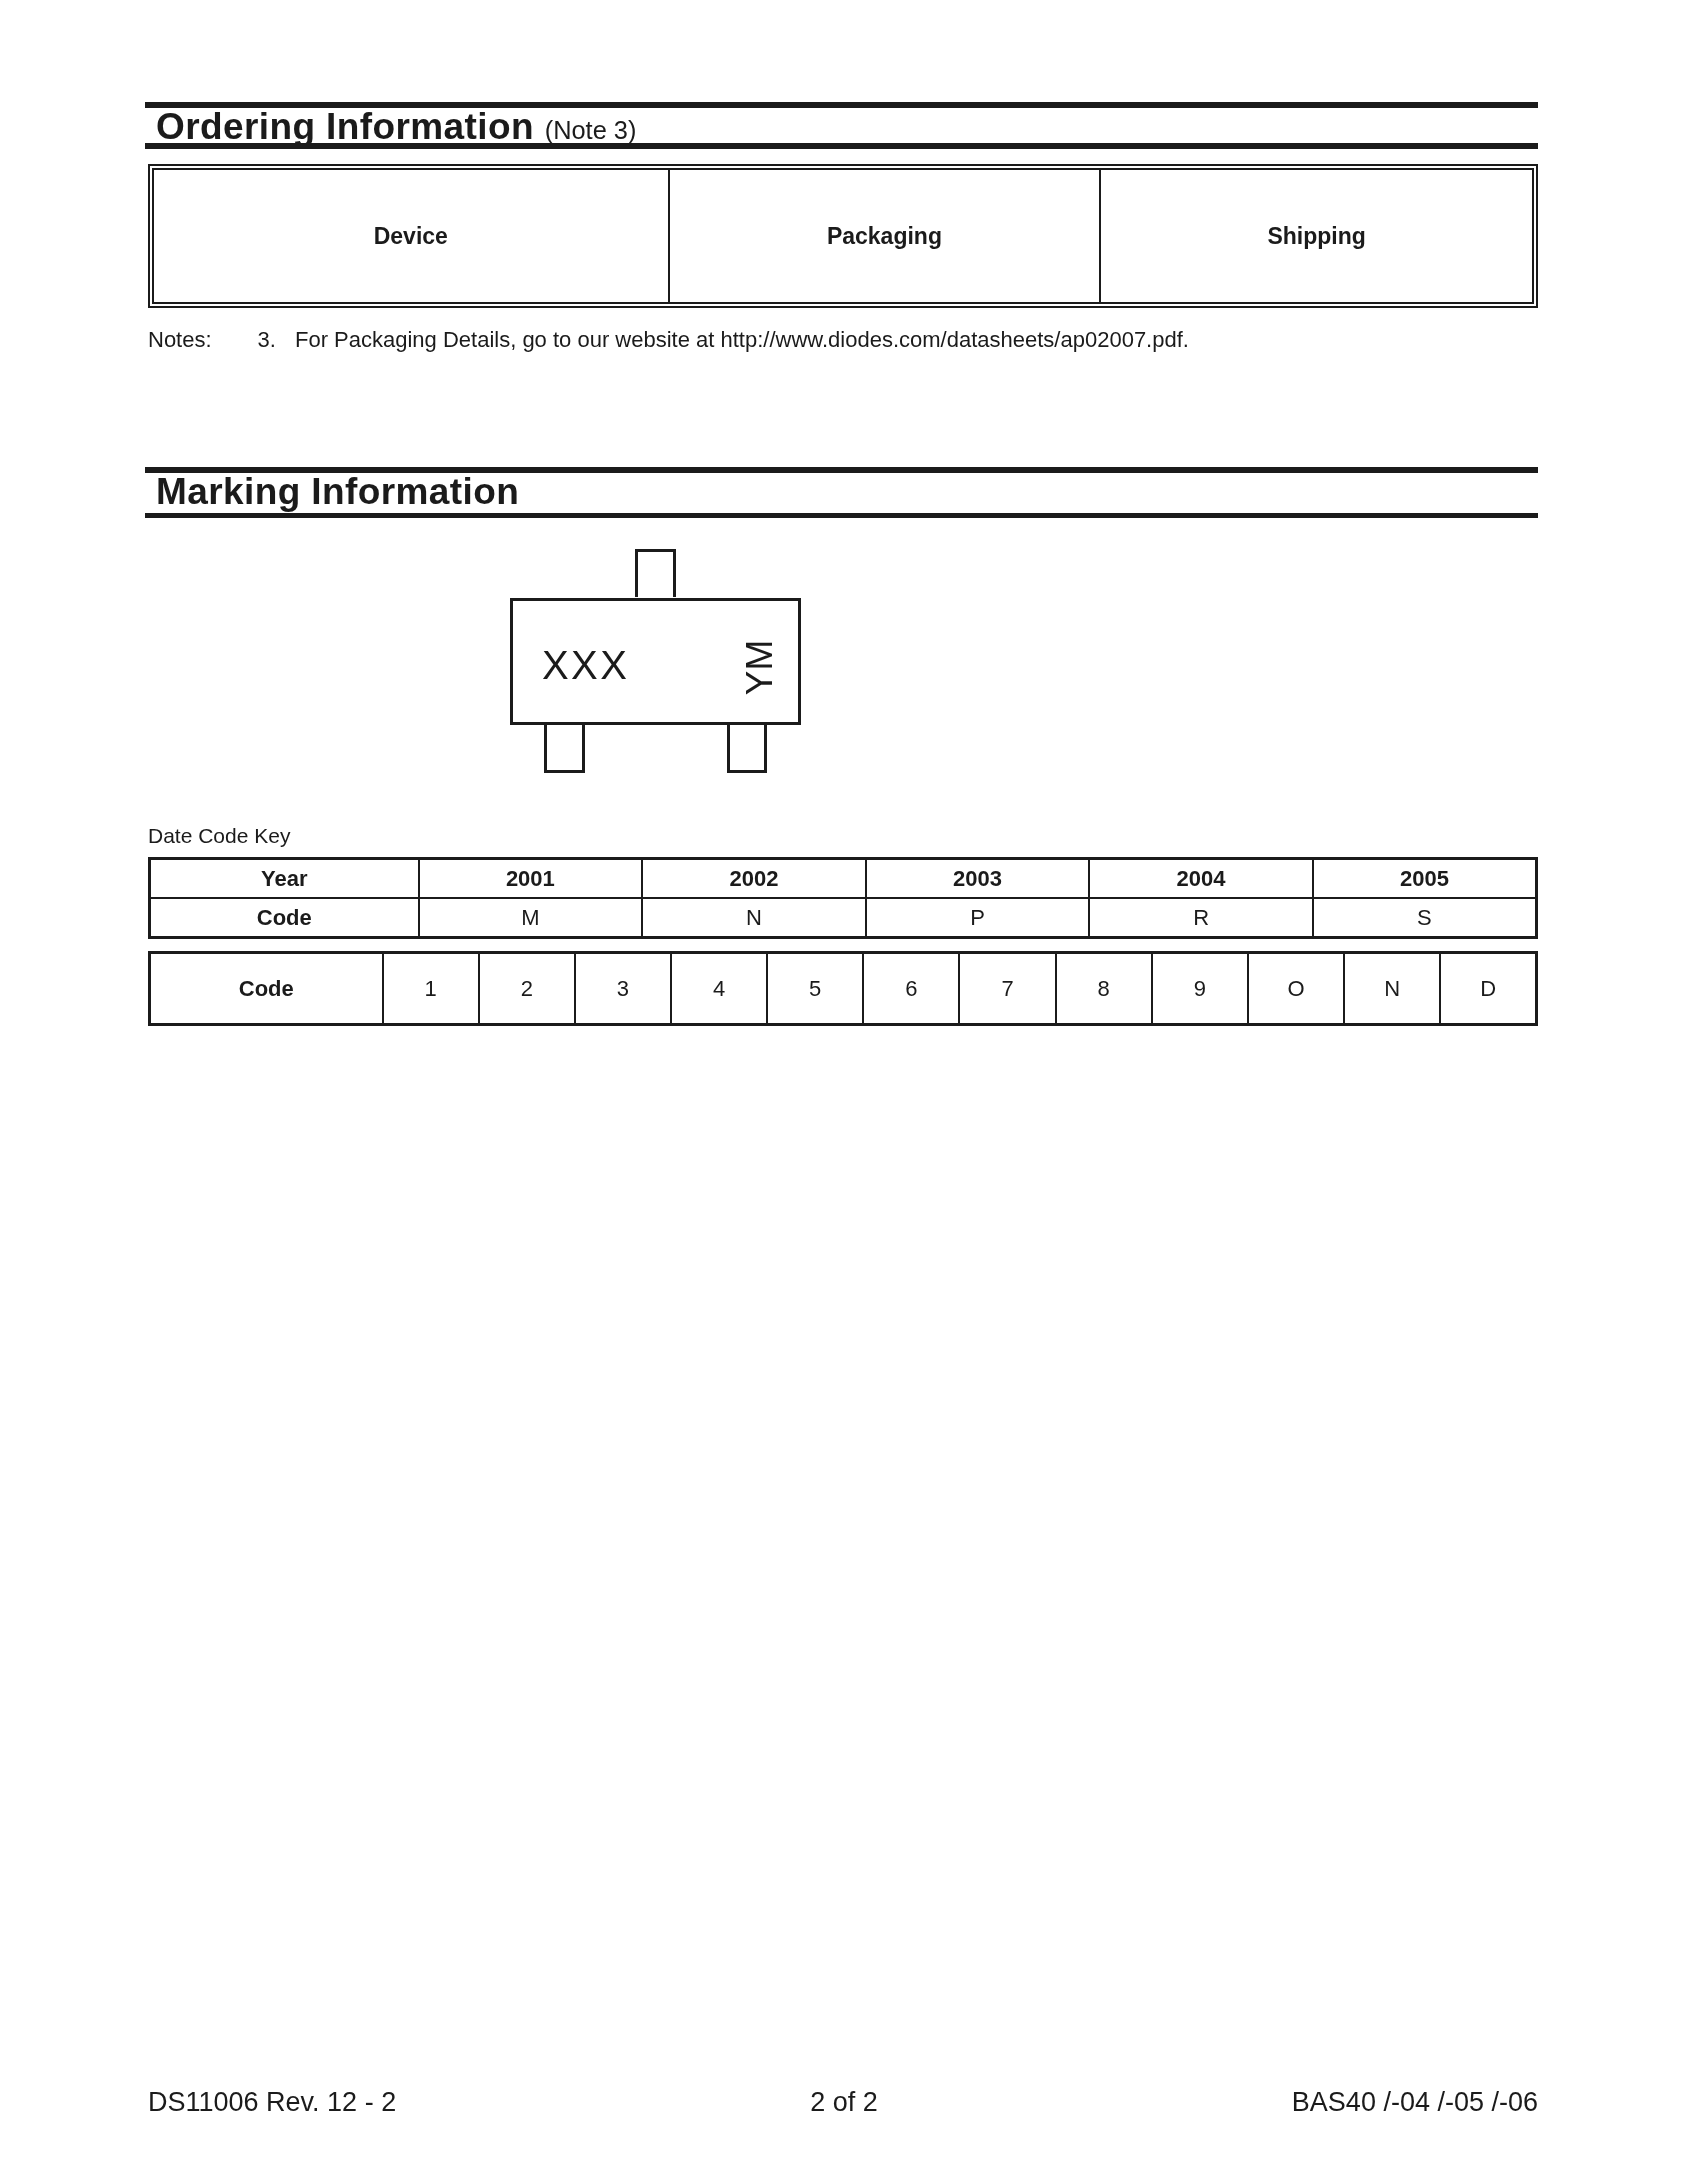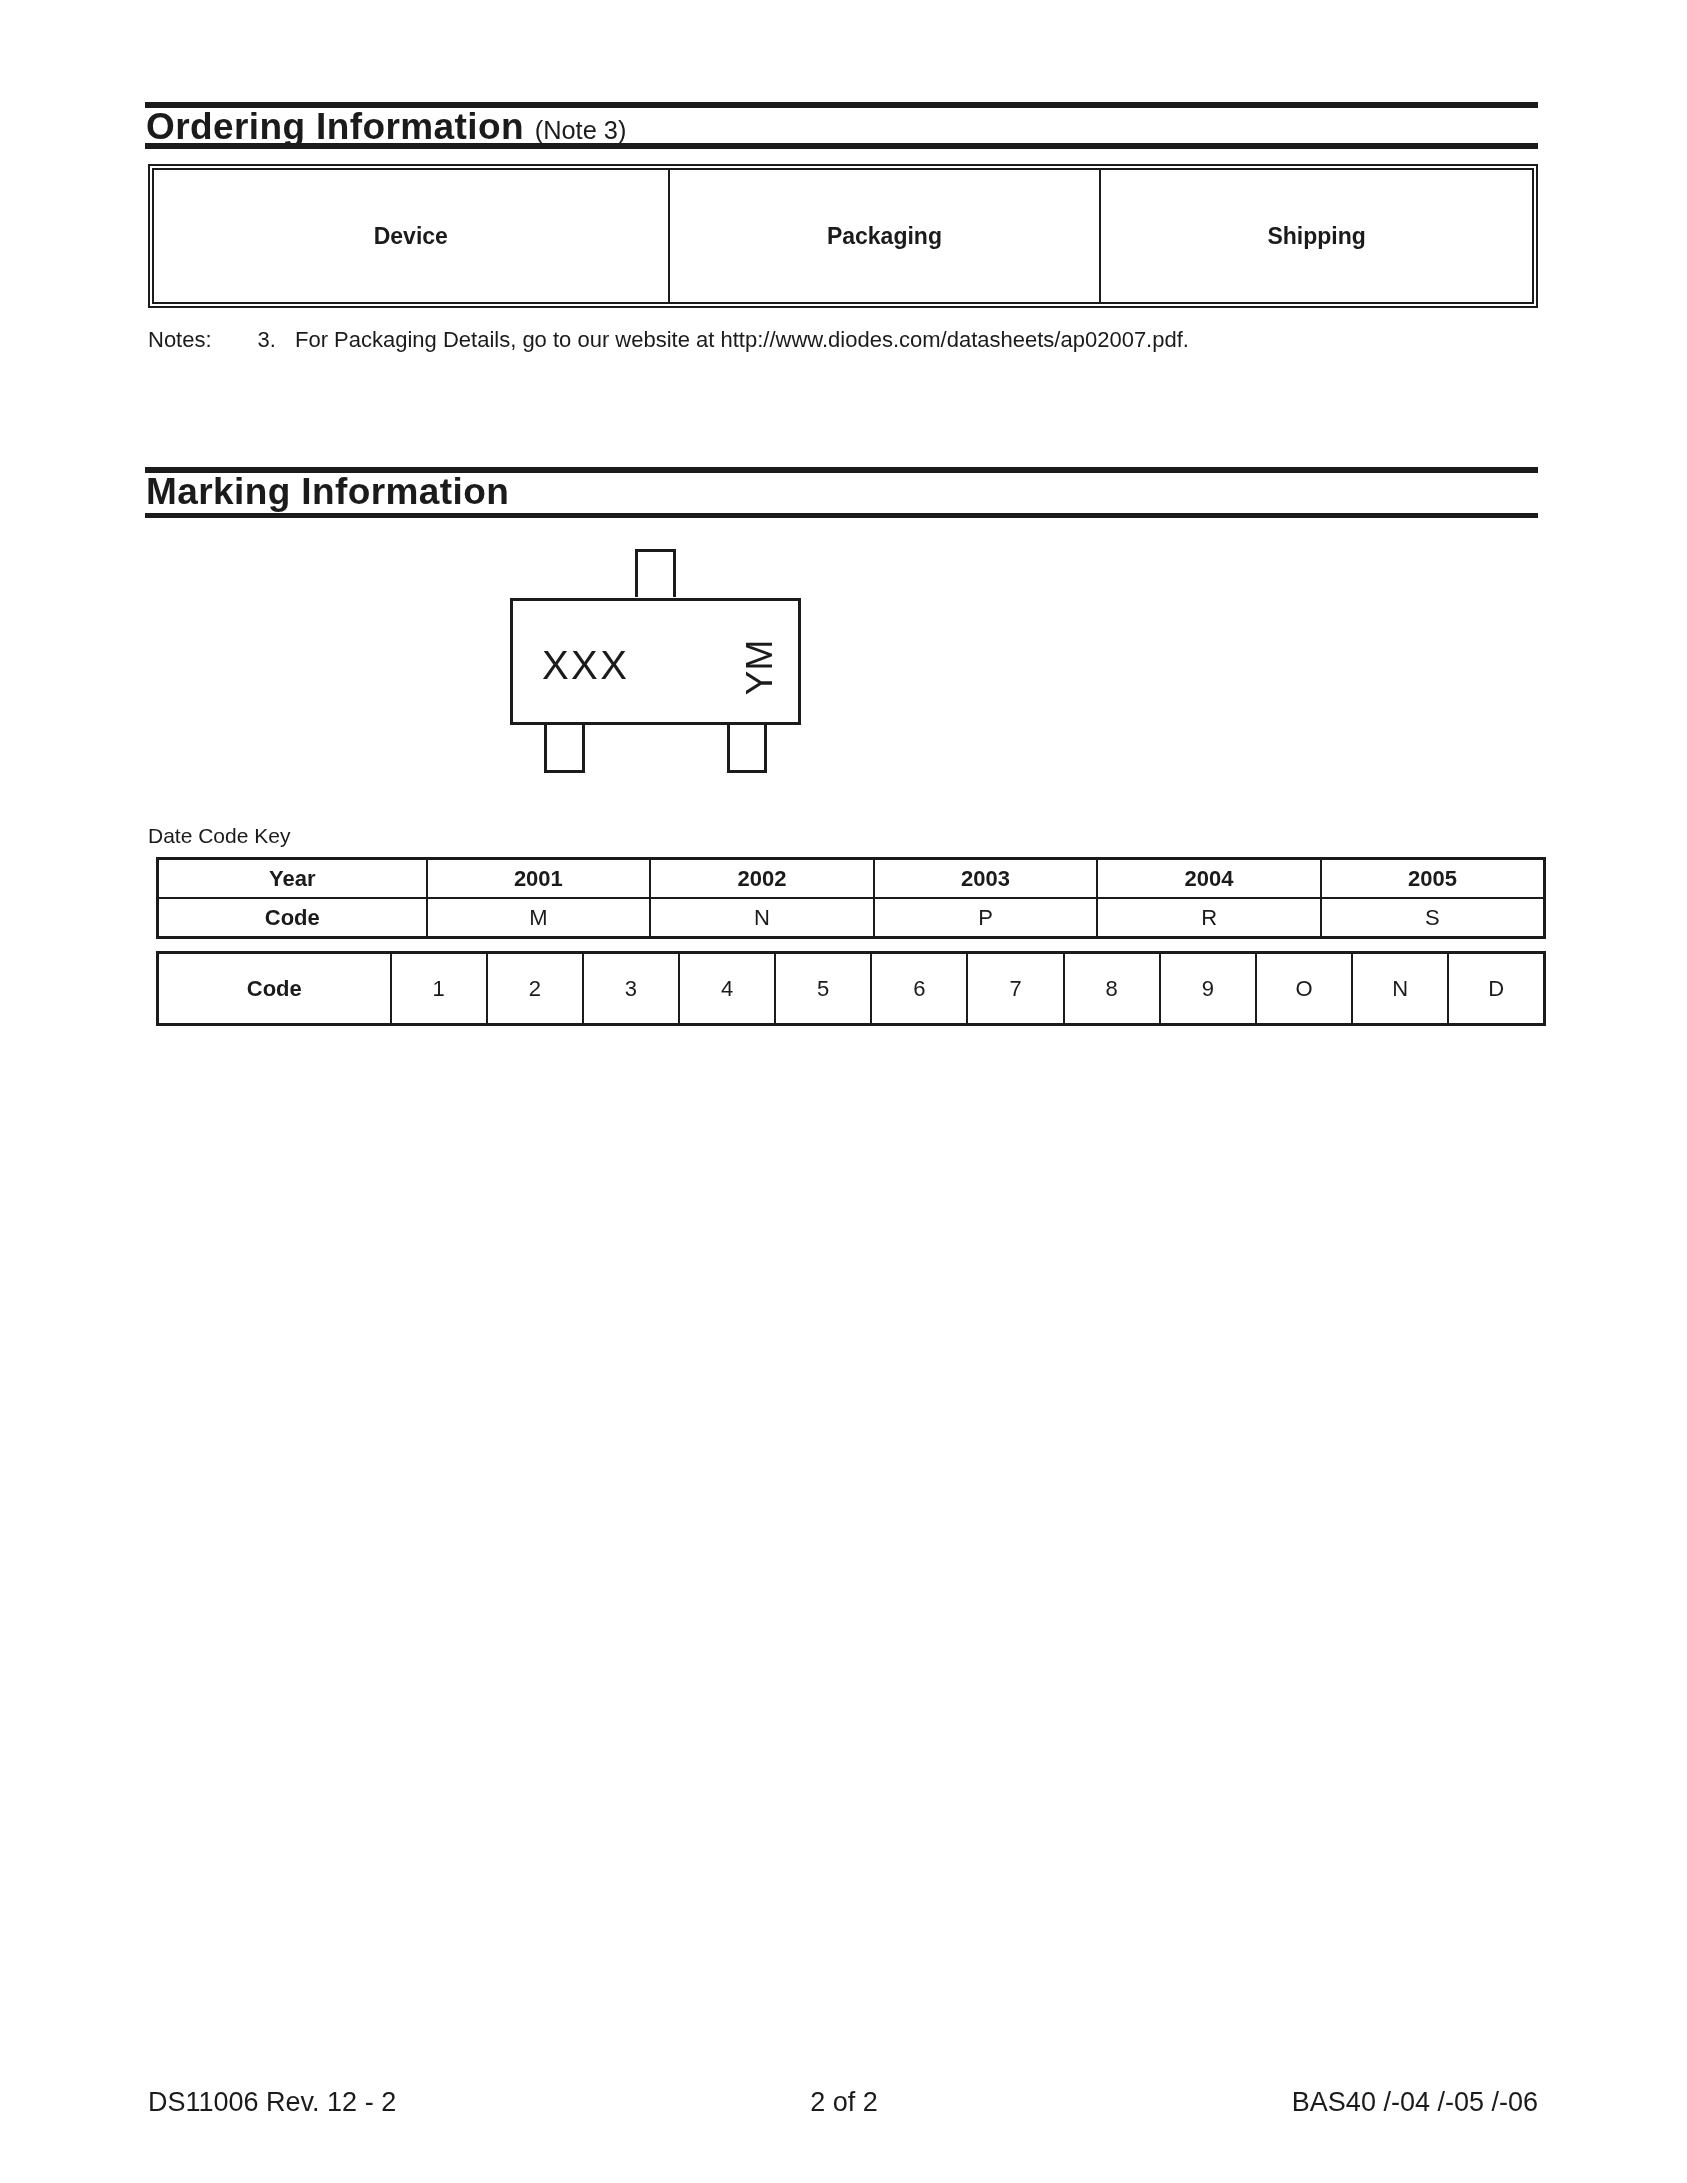--- a/index.html
+++ b/index.html
@@ -2,21 +2,21 @@
 <html style="font-size:12.7px"><head>
 <meta charset="utf-8">
 <style>
   html,body { margin:0; padding:0; background:#ffffff; }
   .page {
     position:relative; width:1687px; height:2183px; background:#ffffff;
     color:#1b1b1b; font-family:"Liberation Sans", sans-serif; overflow:hidden;
   }
   .hrule { position:absolute; left:145px; width:1393px; background:#1b1b1b; }
   .sec-title {
-    position:absolute; left:146px; font-size:37px; font-weight:bold;
+    position:absolute; left:156px; font-size:37px; font-weight:bold;
     line-height:37px; white-space:nowrap; letter-spacing:0.4px;
   }
   .sec-title .note { font-size:25.4px; font-weight:normal; letter-spacing:0; }
 
   
   .otable-wrap {
     position:absolute; left:148px; top:164px; width:1390px; height:144px;
     border:2.4px solid #1b1b1b; padding:1.6px; box-sizing:border-box;
   }
   table.otable {
@@ -52,21 +52,20 @@
   }
   .legend { position:absolute; left:835px; top:603px; font-size:23px; line-height:25.4px; }
 
   .dck-label { position:absolute; left:148px; top:824px; font-size:21px; }
 
   
   .ktable-wrap { position:absolute; left:148px; width:1390px; height:75px; box-sizing:border-box; }
   table.ktable {
     width:100%; height:100%; border-collapse:collapse; table-layout:fixed;
     border:3.2px solid #1b1b1b;
-    margin-left:8px;
   }
   table.ktable td {
     border:2.4px solid #1b1b1b; text-align:center; vertical-align:middle;
     font-size:22px; padding:0; height:37px;
   }
   td.bold { font-weight:bold; font-size:23px; }
 
   .footer {
     position:absolute; left:148px; top:2088px; width:1390px;
     display:flex; justify-content:space-between; align-items:flex-start;

